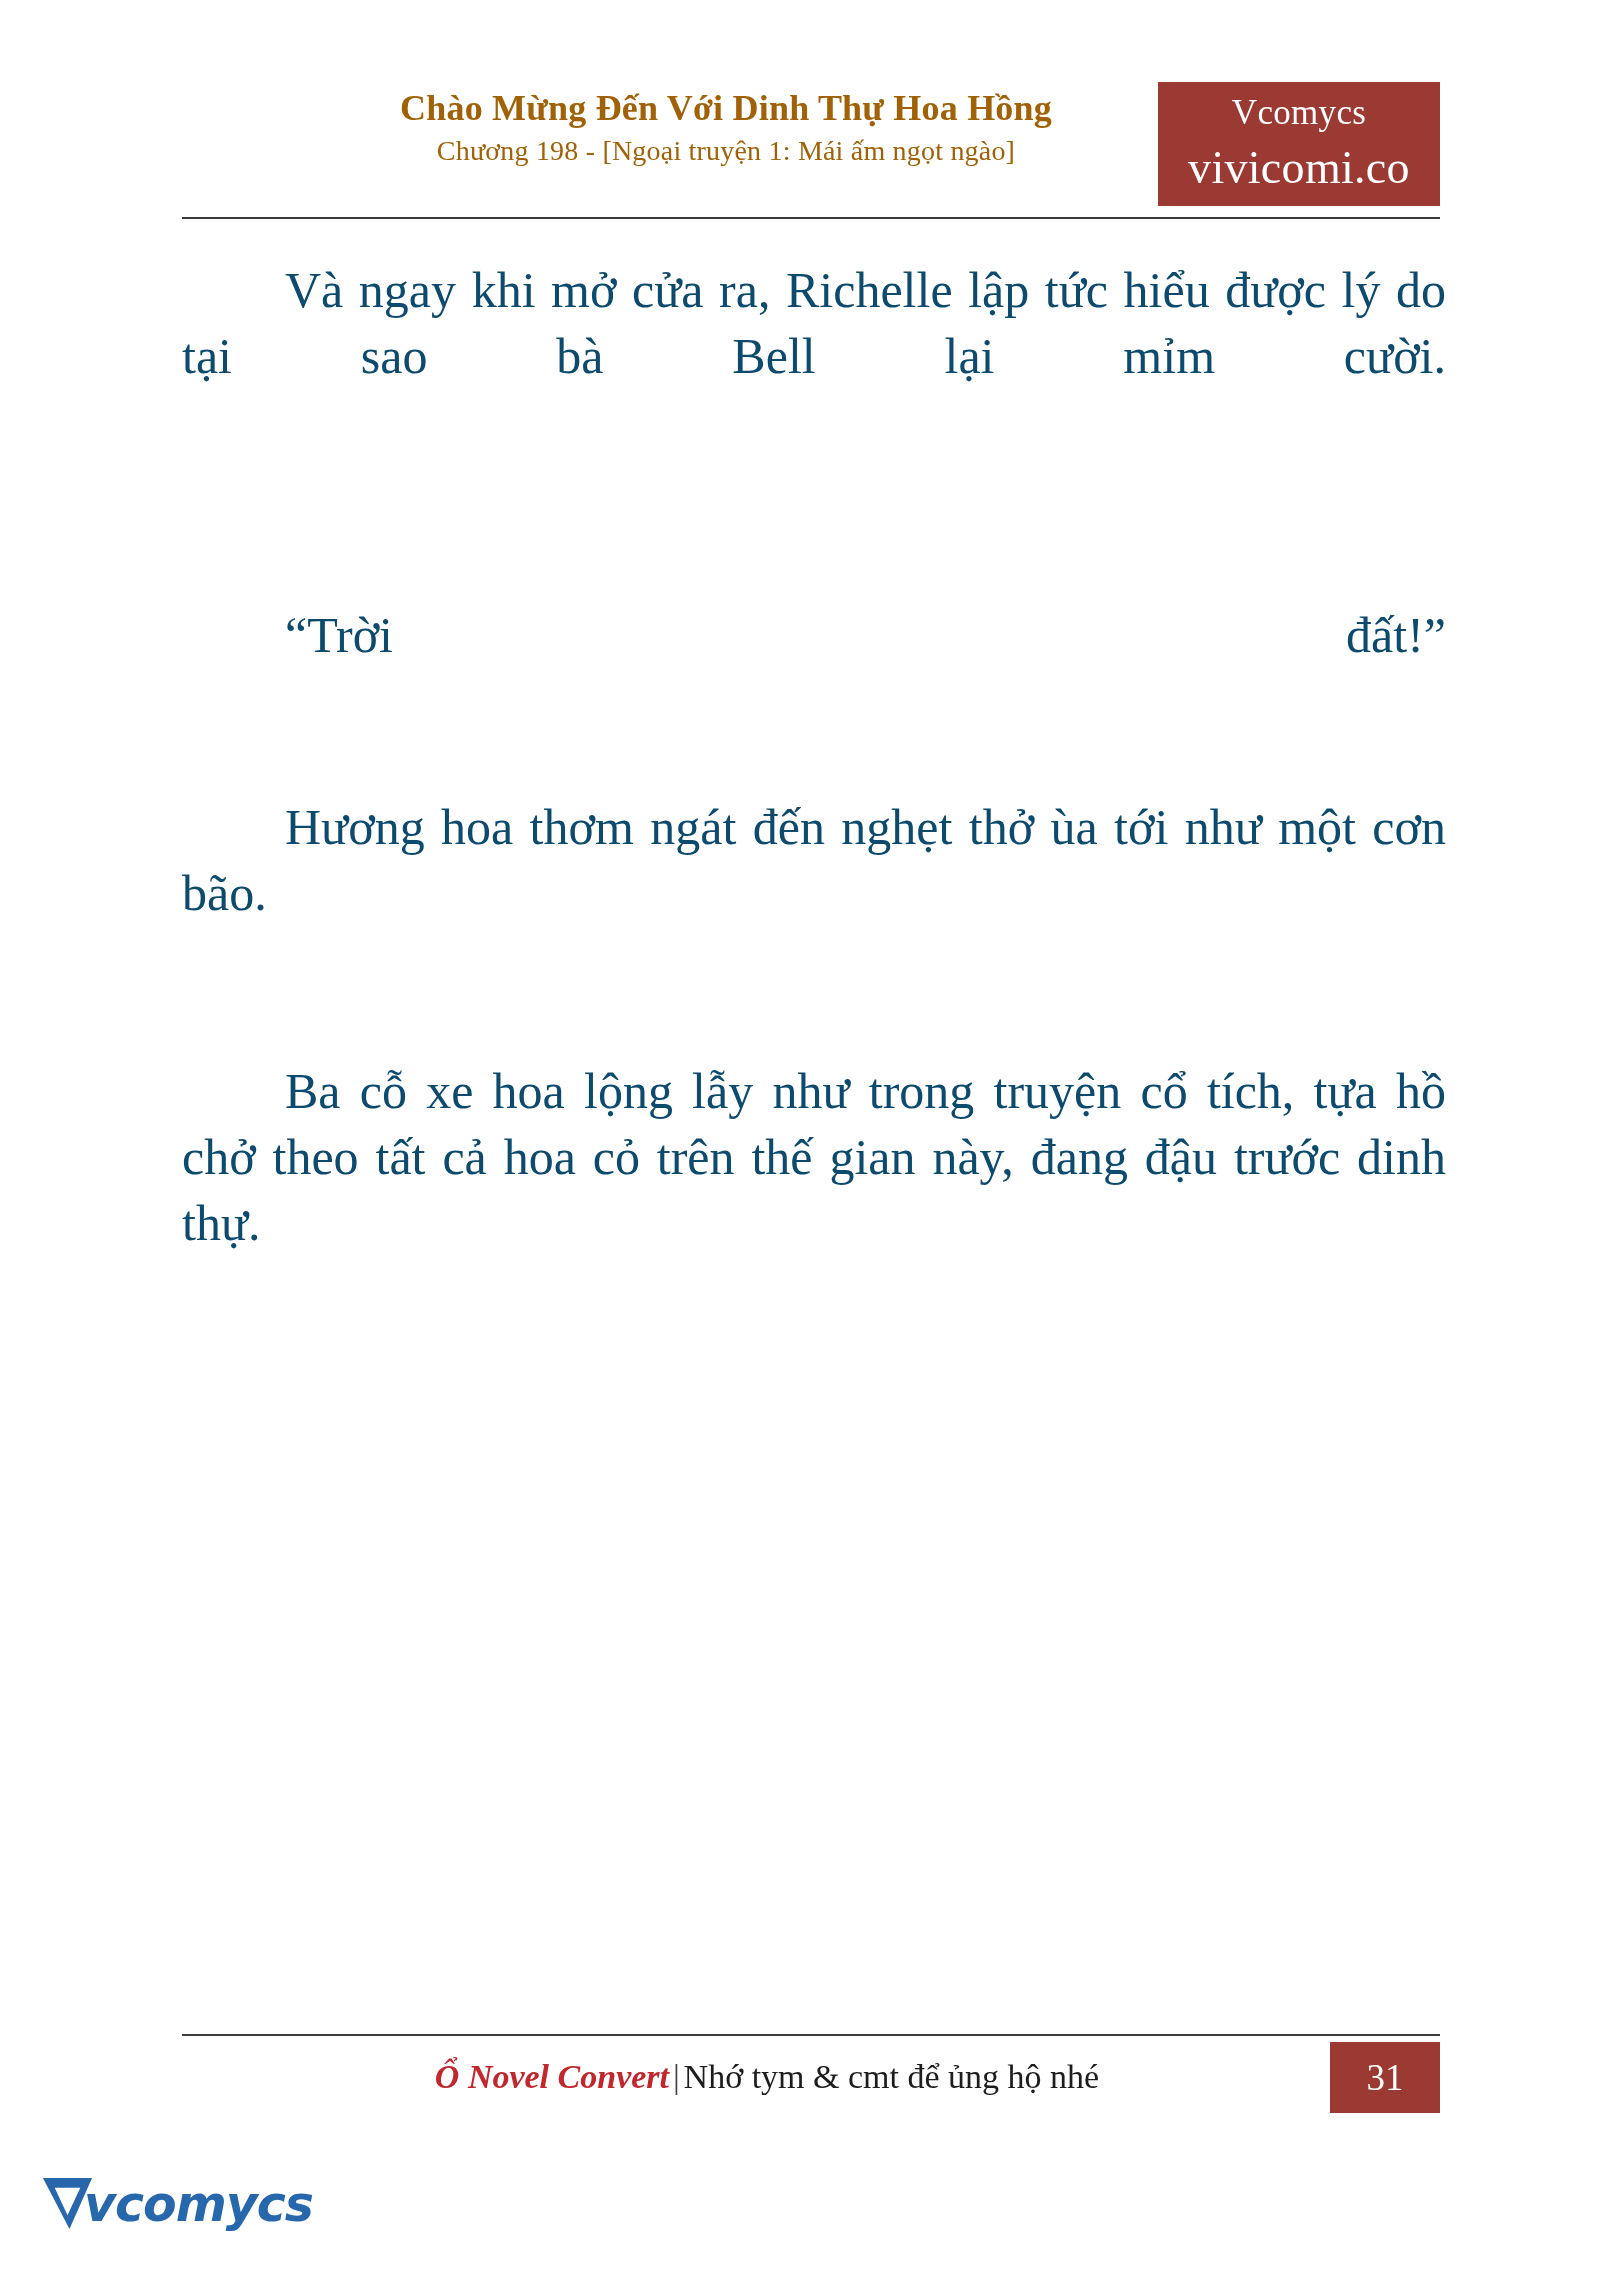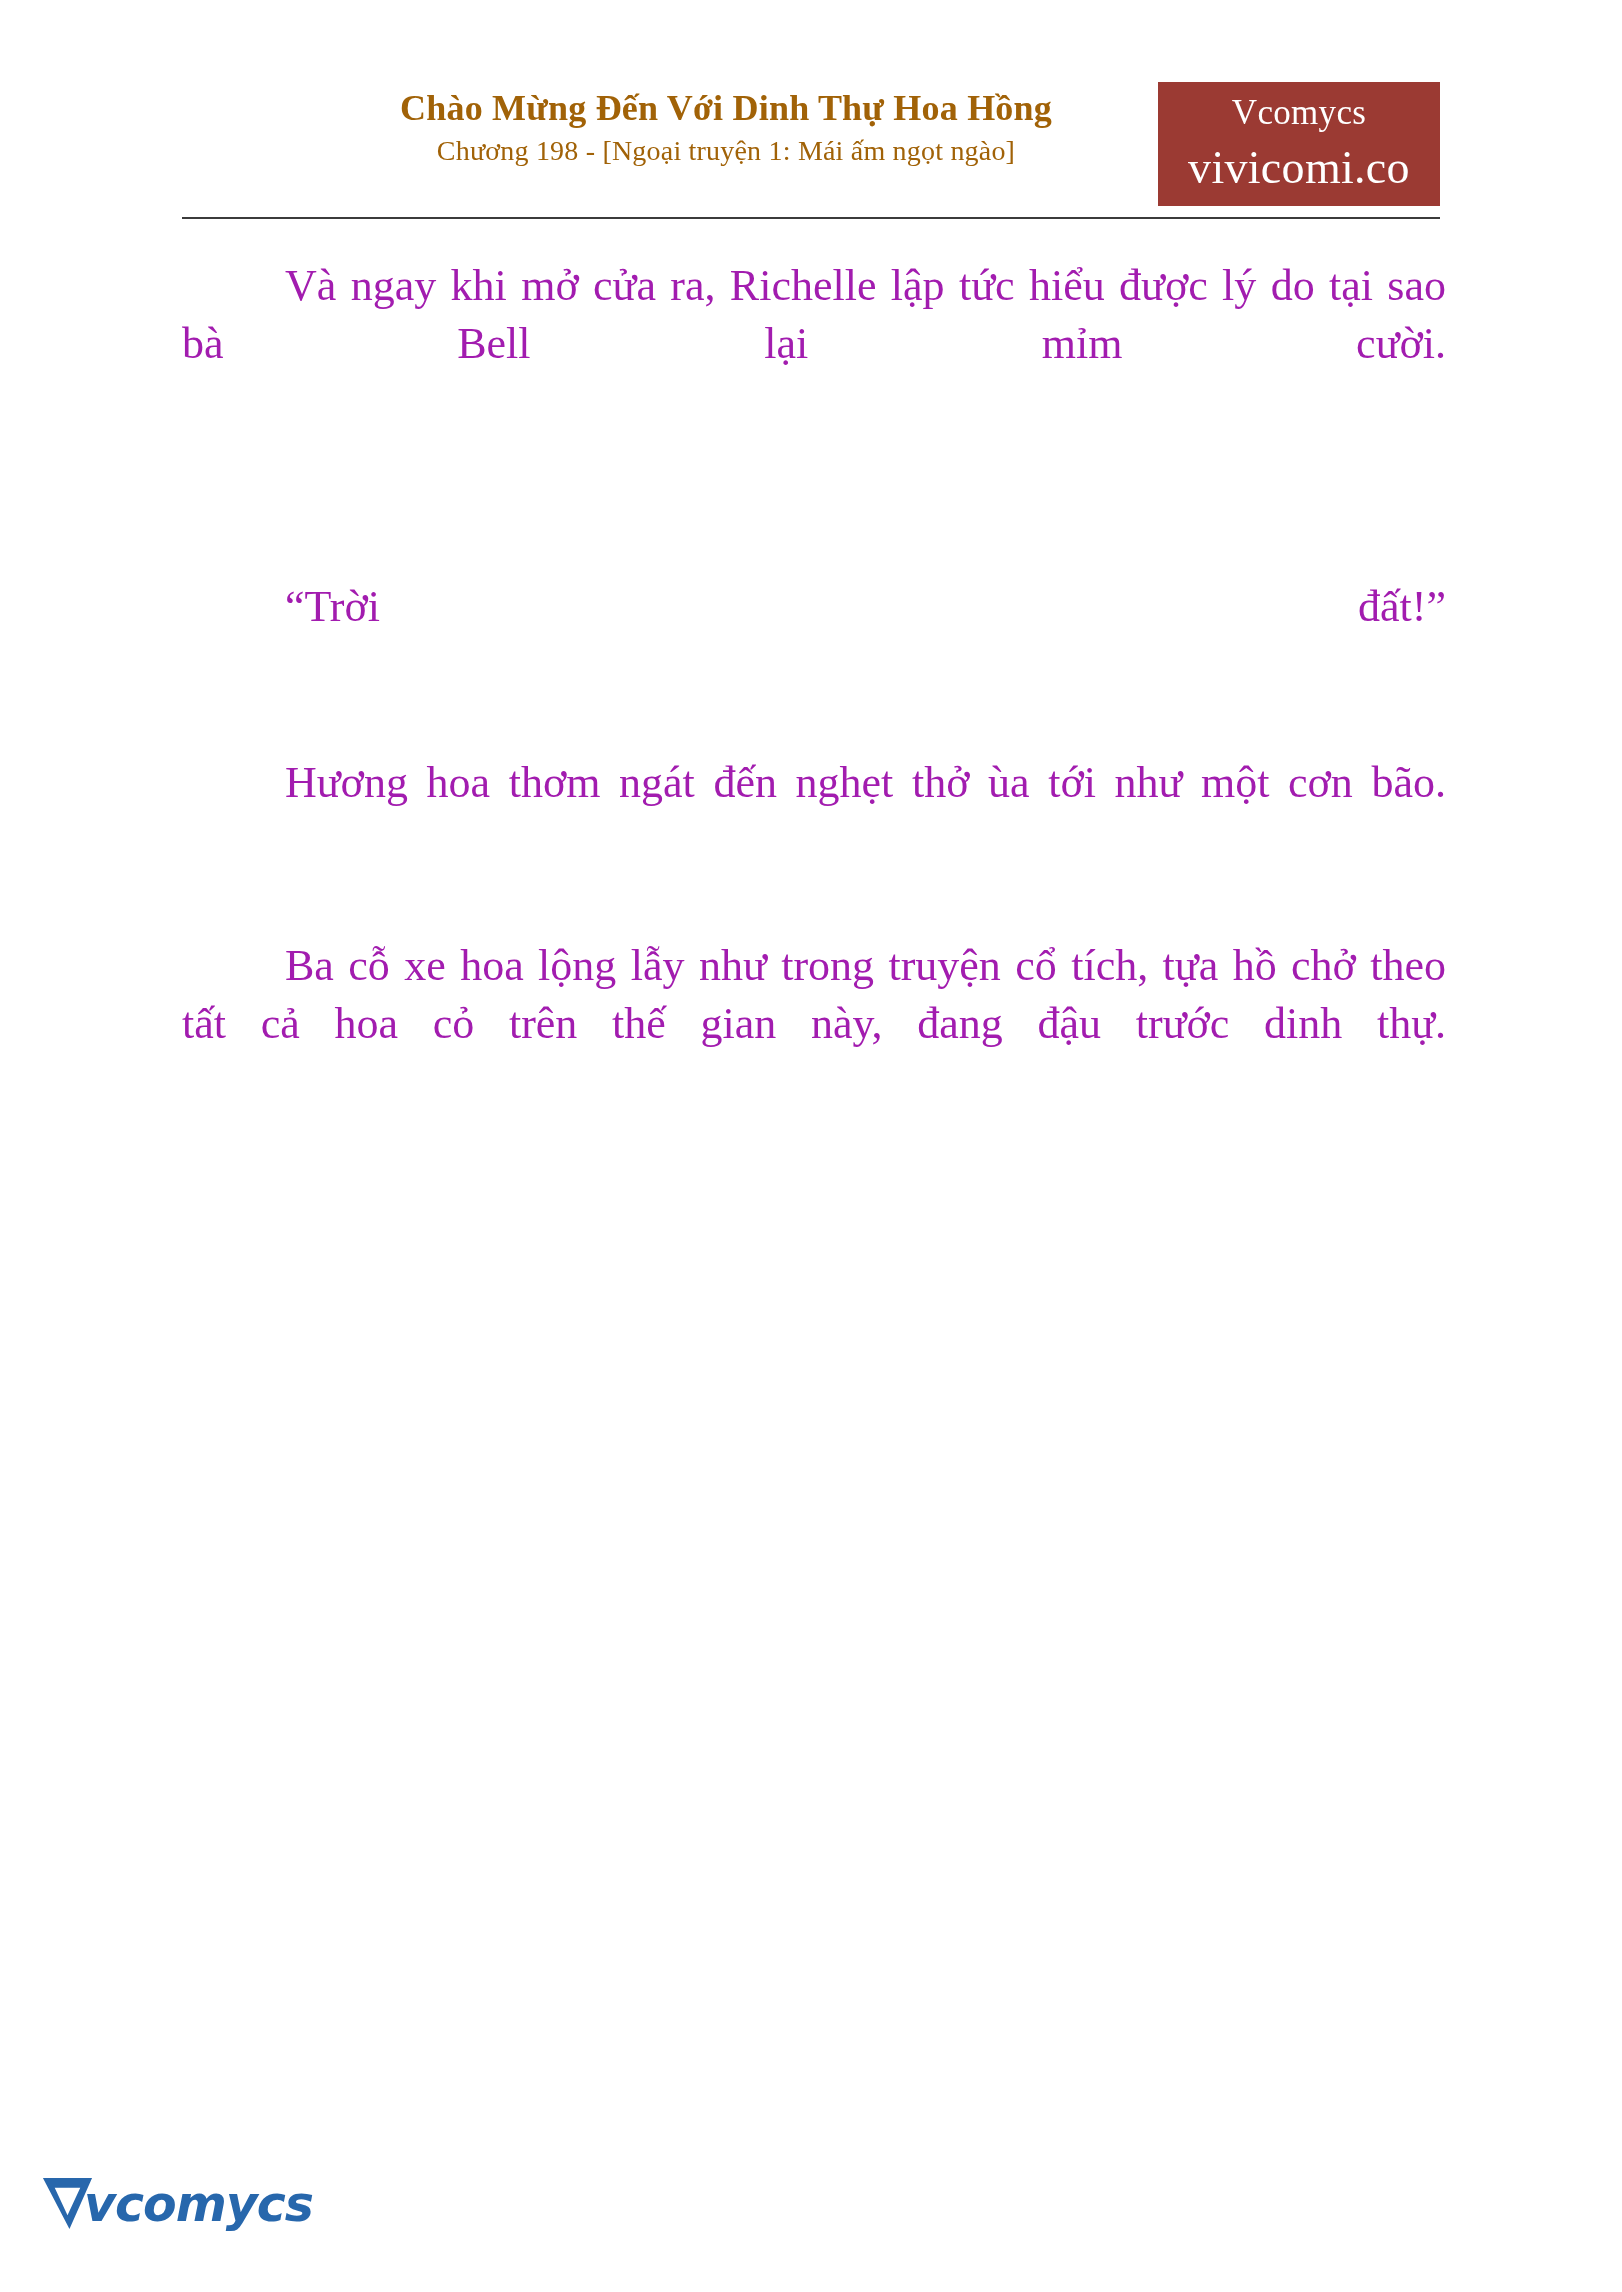--- a/index.html
+++ b/index.html
@@ -76,23 +76,23 @@
   }
 
   
   .content {
     position: absolute;
     left: 182px;
     top: 257px;
     width: 1264px;
   }
   .para {
-    font-size: 44px;
+    font-size: 50px;
     line-height: 1.32;
-    color: #a21caf;
+    color: #0c4a6e;
     text-align: justify;
     text-justify: inter-word;
     text-indent: 103px;
     margin: 0 0 0 0;
     word-spacing: 0.5px;
   }
   .para.gap-1 { margin-top: 0; }
   .para.gap-2 { margin-top: 147px; }
   .para.gap-3 { margin-top: 60px; }
   .para.gap-4 { margin-top: 66px; }
@@ -198,20 +198,30 @@
     </div>
   </div>
 
   <div class="content">
     <p class="para gap-1">Và ngay khi mở cửa ra, Richelle lập tức hiểu được lý do tại sao bà Bell lại mỉm cười.</p>
     <p class="para gap-2">“Trời đất!”</p>
     <p class="para gap-3">Hương hoa thơm ngát đến nghẹt thở ùa tới như một cơn bão.</p>
     <p class="para gap-4">Ba cỗ xe hoa lộng lẫy như trong truyện cổ tích, tựa hồ chở theo tất cả hoa cỏ trên thế gian này, đang đậu trước dinh thự.</p>
   </div>
 
+  <div class="footer">
+    <div class="footer-inner">
+      <span class="footer-text">
+        <span class="footer-brand">Ổ Novel Convert</span><span class="footer-sep">|</span><span>Nhớ tym &amp; cmt để ủng hộ nhé</span>
+      </span>
+    </div>
+    <div class="page-num-box">
+      <span>31</span>
+    </div>
+  </div>
 
   <div class="watermark">
     <div class="wm-mark">
       <svg width="57" height="61" viewBox="0 0 58 62" xmlns="http://www.w3.org/2000/svg">
         <path d="M4 6 L30 6 L30 16 L16 16 L29 44 L42 16 L30 16 L30 6 L54 6 L31 58 Z" fill="#1c5fa8" opacity="0.95"></path>
       </svg>
     </div>
     <div class="wm-text">vcomycs</div>
   </div>
 

